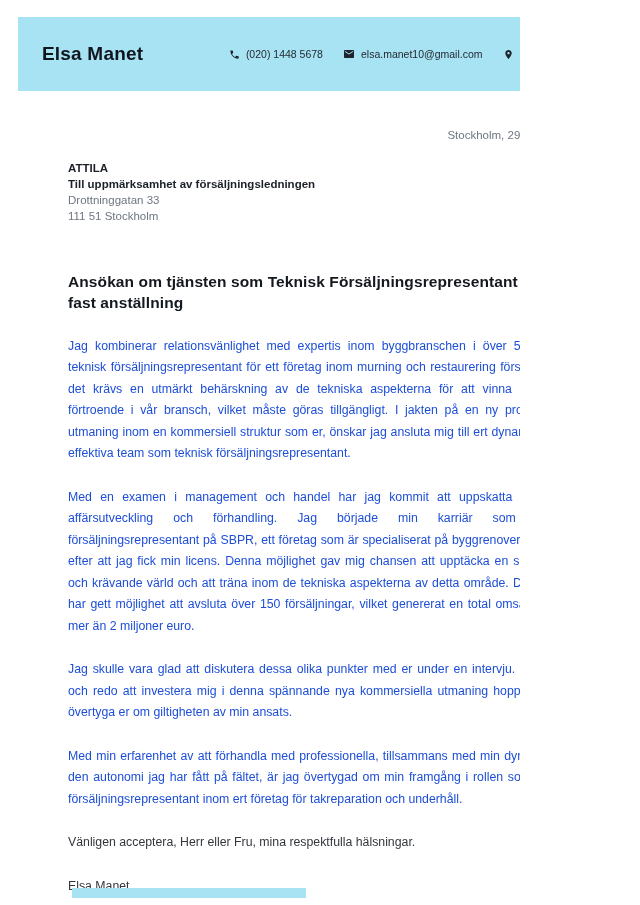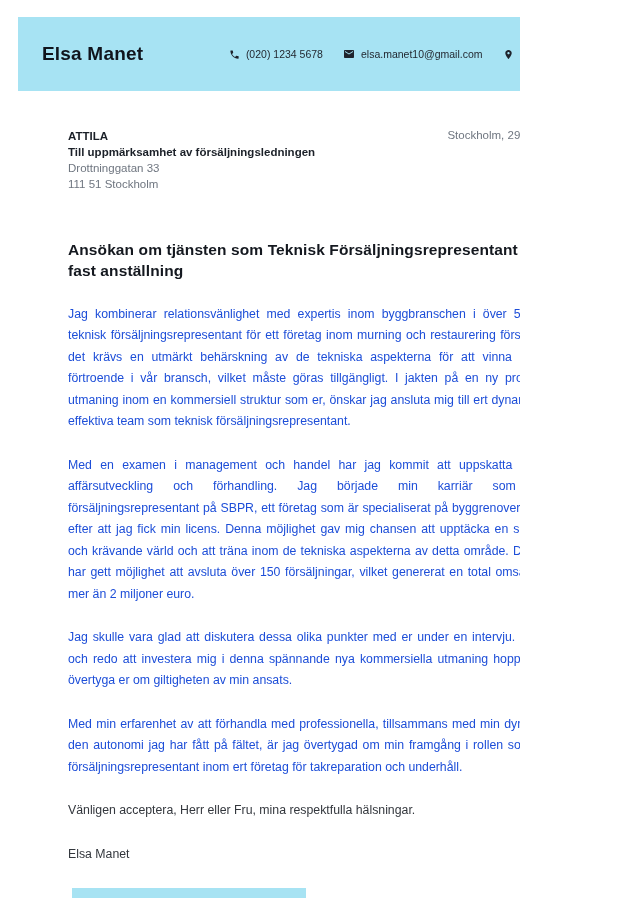--- a/index.html
+++ b/index.html
@@ -51,21 +51,21 @@
   .content {
     position: absolute;
     left: 68px; top: 128px;
     width: 506px;
   }
   .addr-row {
     display: flex;
     justify-content: space-between;
     align-items: flex-start;
   }
-  .addr-block { font-size: 11.5px; line-height: 16px; }
+  .addr-block { font-size: 11.5px; line-height: 16px; margin-top: 32px; }
   .addr-line-bold { font-weight: 700; color: #1b2028; }
   .addr-line-gray { color: #6f7680; }
   .date-line {
     font-size: 11.5px;
     color: #6f7680;
     padding-top: 1px;
   }
   .subject {
     margin-top: 48px;
     font-size: 15.5px;
@@ -112,21 +112,21 @@
   <div class="header-band">
     <div class="header-name">Elsa Manet</div>
 
     <div class="header-contacts">
       <div class="contact-item">
         <span>
           <svg width="11" height="11" viewBox="0 0 24 24" fill="#1f242c" aria-hidden="true">
             <path d="M6.62 10.79c1.44 2.83 3.76 5.14 6.59 6.59l2.2-2.2c.27-.27.67-.36 1.02-.24 1.12.37 2.33.57 3.57.57.55 0 1 .45 1 1V20c0 .55-.45 1-1 1-9.39 0-17-7.61-17-17 0-.55.45-1 1-1h3.5c.55 0 1 .45 1 1 0 1.25.2 2.45.57 3.57.11.35.03.74-.25 1.02l-2.2 2.2z"></path>
           </svg>
         </span>
-        <span>(020) 1234 5678</span>
+        <span>(020) 1448 5678</span>
       </div>
 
       <div class="contact-item">
         <span>
           <svg width="12" height="12" viewBox="0 0 24 24" fill="#1f242c" aria-hidden="true">
             <path d="M20 4H4c-1.1 0-1.99.9-1.99 2L2 18c0 1.1.9 2 2 2h16c1.1 0 2-.9 2-2V6c0-1.1-.9-2-2-2zm0 4l-8 5-8-5V6l8 5 8-5v2z"></path>
           </svg>
         </span>
         <span>elsa.manet10@gmail.com</span>
       </div>

